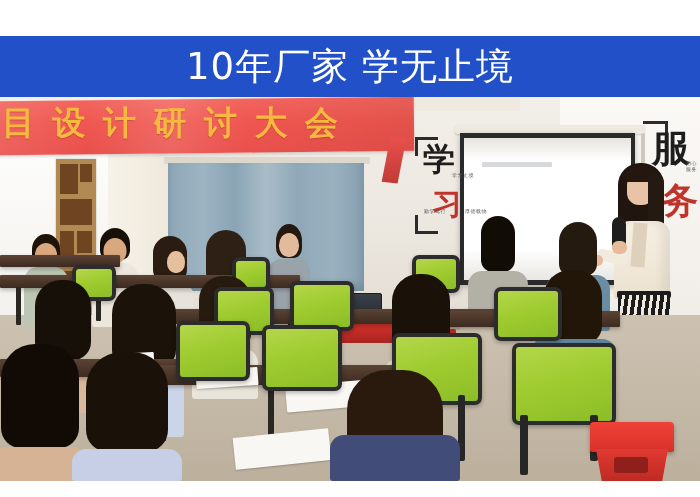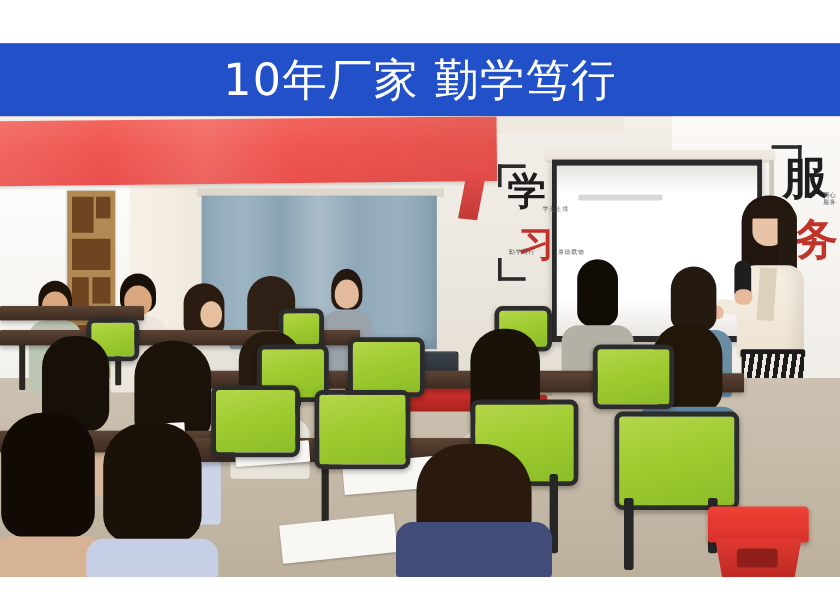--- a/index.html
+++ b/index.html
@@ -450,21 +450,21 @@
   }
 </style>
 </head>
 <body>
 
 <div id="promo-root">
 
   <div class="top-spacer"></div>
 
   <div class="headline-bar">
-    <span class="headline-text">10年厂家 勤学笃行</span>
+    <span class="headline-text">10年厂家 学无止境</span>
   </div>
 
   <div class="photo">
 
     <div class="wall-main"></div>
     <div class="ceiling-strip"></div>
     <div class="wall-left-white"></div>
     <div class="wall-pillar"></div>
     <div class="wall-right-panel"></div>
 
@@ -478,20 +478,21 @@
         <i></i>
         <i></i>
         <i></i>
         <i></i>
     </div>
     <div class="lattice-bottle"></div>
 
     <div class="red-banner">
       <div class="rb-shade"></div>
     </div>
+    <div class="red-banner-text">目 设 计 研 讨 大 会</div>
     <div class="banner-tail"></div>
 
     <div class="screen-mount"></div>
     <div class="screen-cord"></div>
     <div class="screen-frame">
       <div class="screen-surface">
         <div class="screen-faint-text"></div>
       </div>
     </div>
 

